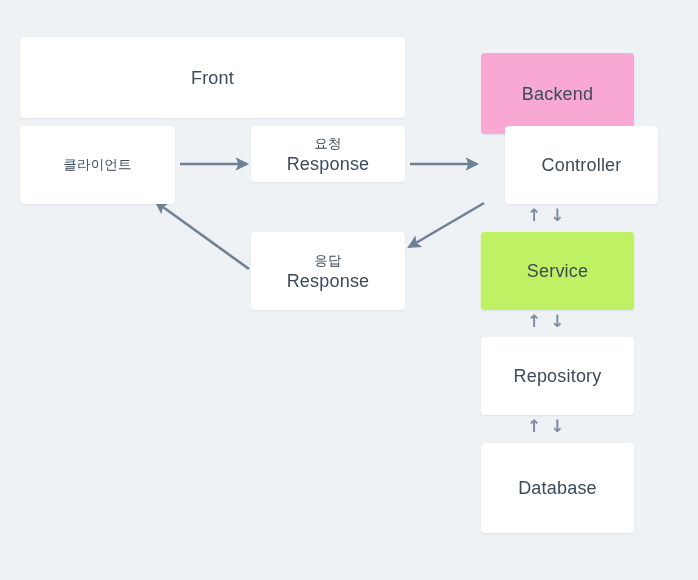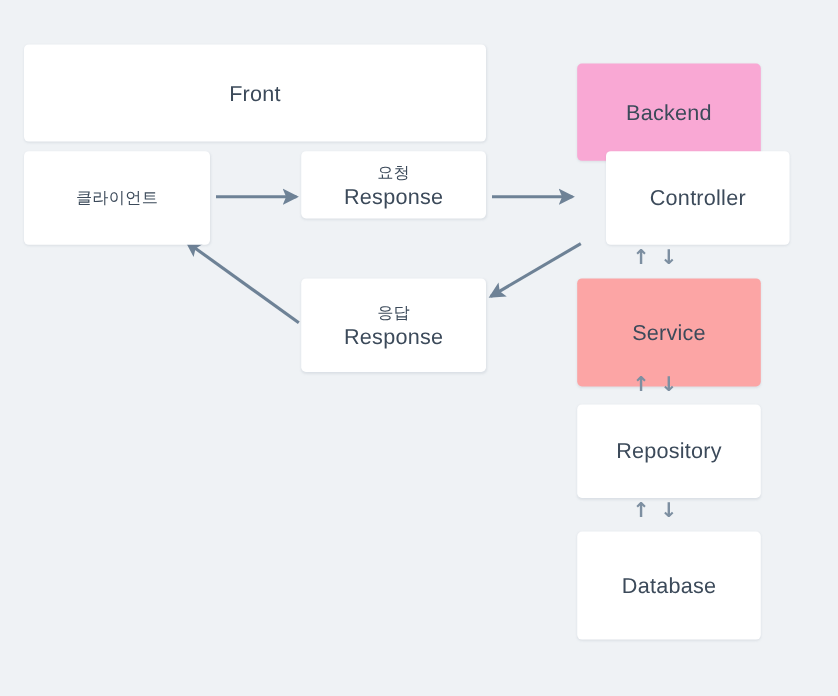--- a/index.html
+++ b/index.html
@@ -98,21 +98,21 @@
       <div class="node" style="left: 251px; top: 232px; width: 154px; height: 78px; background: rgb(255, 255, 255);">
         <div class="node-label ko" style="color: rgb(60, 74, 90);">응답</div>
         <div class="node-label" style="color: rgb(60, 74, 90);">Response</div>
       </div>
       <div class="node" style="left: 481px; top: 37px; width: 153px; height: 81px; background: #f9a8d4; margin-top: 16px;">
         <div class="node-label" style="color: rgb(60, 74, 90);">Backend</div>
       </div>
       <div class="node" style="left: 481px; top: 126px; width: 153px; height: 78px; background: rgb(255, 255, 255); margin-left: 24px;">
         <div class="node-label" style="color: rgb(60, 74, 90);">Controller</div>
       </div>
-      <div class="node" style="left: 481px; top: 232px; width: 153px; height: 90px; background: #fca5a5;">
+      <div class="node" style="left: 481px; top: 232px; width: 153px; height: 78px; background: #bef264;">
         <div class="node-label" style="color: rgb(60, 74, 90);">Service</div>
       </div>
       <div class="node" style="left: 481px; top: 337px; width: 153px; height: 78px; background: rgb(255, 255, 255);">
         <div class="node-label" style="color: rgb(60, 74, 90);">Repository</div>
       </div>
       <div class="node" style="left: 481px; top: 443px; width: 153px; height: 90px; background: rgb(255, 255, 255);">
         <div class="node-label" style="color: rgb(60, 74, 90);">Database</div>
       </div>
     </div>
   <div id="bidir-layer">

